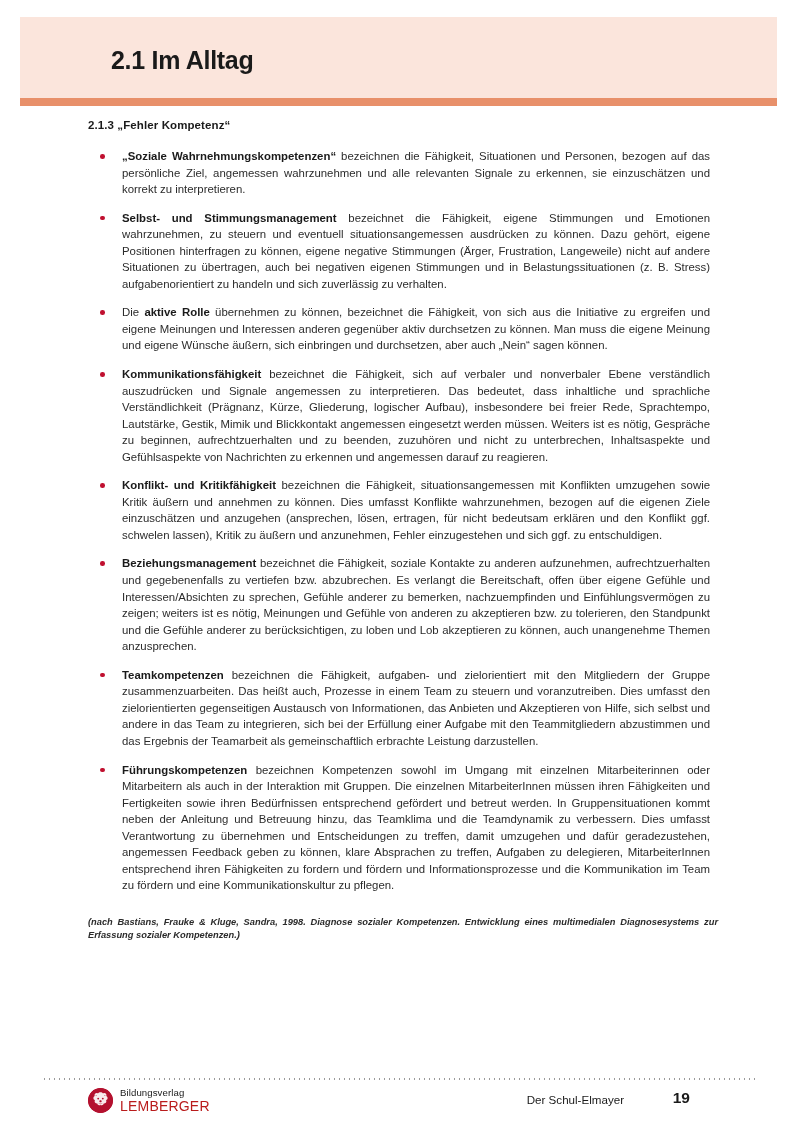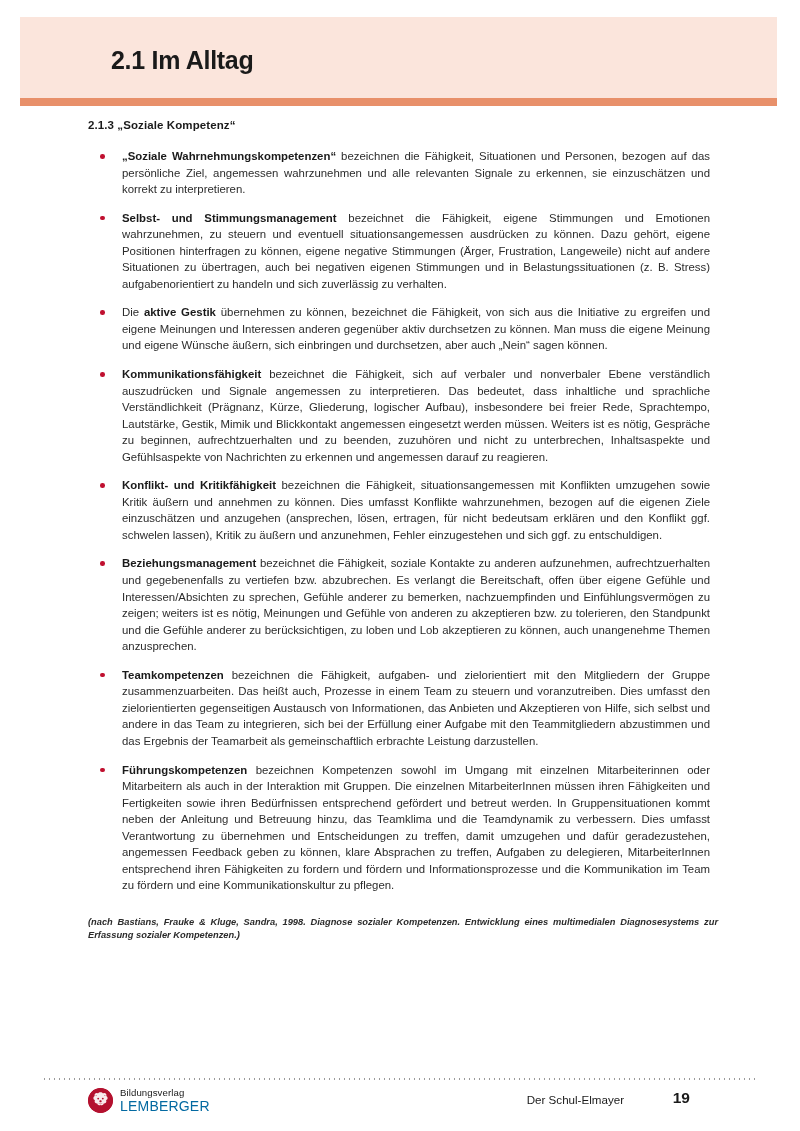--- a/index.html
+++ b/index.html
@@ -152,21 +152,21 @@
   }
   .logo-text .l1 {
     font-size: 9.6px;
     color: #1a1a1a;
     letter-spacing: 0.1px;
     display: block;
     margin-bottom: 1px;
   }
   .logo-text .l2 {
     font-size: 14px;
-    color: #0369a1;
+    color: #b91c1c;
     letter-spacing: 0.2px;
     display: block;
   }
 
   .footer-book {
     position: absolute;
     right: 88px;
     top: 7px;
     font-size: 11.6px;
     color: #1a1a1a;
@@ -184,34 +184,34 @@
 <body>
 
 <div class="page">
 
   <div class="header-banner"></div>
   <div class="header-rule"></div>
   <div class="header-title">2.1 Im Alltag</div>
 
   <div class="content">
 
-    <h3 class="subheading">2.1.3 „Soziale Kompetenz“</h3>
+    <h3 class="subheading">2.1.3 „Fehler Kompetenz“</h3>
 
     <ul class="bullets">
 
       <li>
         <span class="lead">„Soziale Wahrnehmungskompetenzen“</span><span> bezeichnen die Fähigkeit, Situationen und Personen, bezogen auf das persönliche Ziel, angemessen wahrzunehmen und alle relevanten Signale zu erkennen, sie einzuschätzen und korrekt zu interpretieren.</span>
       </li>
 
       <li>
         <span class="lead">Selbst- und Stimmungsmanagement</span><span> bezeichnet die Fähigkeit, eigene Stimmungen und Emotionen wahrzunehmen, zu steuern und eventuell situationsangemessen ausdrücken zu können. Dazu gehört, eigene Positionen hinterfragen zu können, eigene negative Stimmungen (Ärger, Frustration, Langeweile) nicht auf andere Situationen zu übertragen, auch bei negativen eigenen Stimmungen und in Belastungssituationen (z. B. Stress) aufgabenorientiert zu handeln und sich zuverlässig zu verhalten.</span>
       </li>
 
       <li>
-        <span>Die </span><span class="lead">aktive Gestik</span><span> übernehmen zu können, bezeichnet die Fähigkeit, von sich aus die Initiative zu ergreifen und eigene Meinungen und Interessen anderen gegenüber aktiv durchsetzen zu können. Man muss die eigene Meinung und eigene Wünsche äußern, sich einbringen und durchsetzen, aber auch „Nein“ sagen können.</span>
+        <span>Die </span><span class="lead">aktive Rolle</span><span> übernehmen zu können, bezeichnet die Fähigkeit, von sich aus die Initiative zu ergreifen und eigene Meinungen und Interessen anderen gegenüber aktiv durchsetzen zu können. Man muss die eigene Meinung und eigene Wünsche äußern, sich einbringen und durchsetzen, aber auch „Nein“ sagen können.</span>
       </li>
 
       <li>
         <span class="lead">Kommunikationsfähigkeit</span><span> bezeichnet die Fähigkeit, sich auf verbaler und nonverbaler Ebene verständlich auszudrücken und Signale angemessen zu interpretieren. Das bedeutet, dass inhaltliche und sprachliche Verständlichkeit (Prägnanz, Kürze, Gliederung, logischer Aufbau), insbesondere bei freier Rede, Sprachtempo, Lautstärke, Gestik, Mimik und Blickkontakt angemessen eingesetzt werden müssen. Weiters ist es nötig, Gespräche zu beginnen, aufrechtzuerhalten und zu beenden, zuzuhören und nicht zu unterbrechen, Inhaltsaspekte und Gefühlsaspekte von Nachrichten zu erkennen und angemessen darauf zu reagieren.</span>
       </li>
 
       <li>
         <span class="lead">Konflikt- und Kritikfähigkeit</span><span> bezeichnen die Fähigkeit, situationsangemessen mit Konflikten umzugehen sowie Kritik äußern und annehmen zu können. Dies umfasst Konflikte wahrzunehmen, bezogen auf die eigenen Ziele einzuschätzen und anzugehen (ansprechen, lösen, ertragen, für nicht bedeutsam erklären und den Konflikt ggf. schwelen lassen), Kritik zu äußern und anzunehmen, Fehler einzugestehen und sich ggf. zu entschuldigen.</span>
       </li>
 

